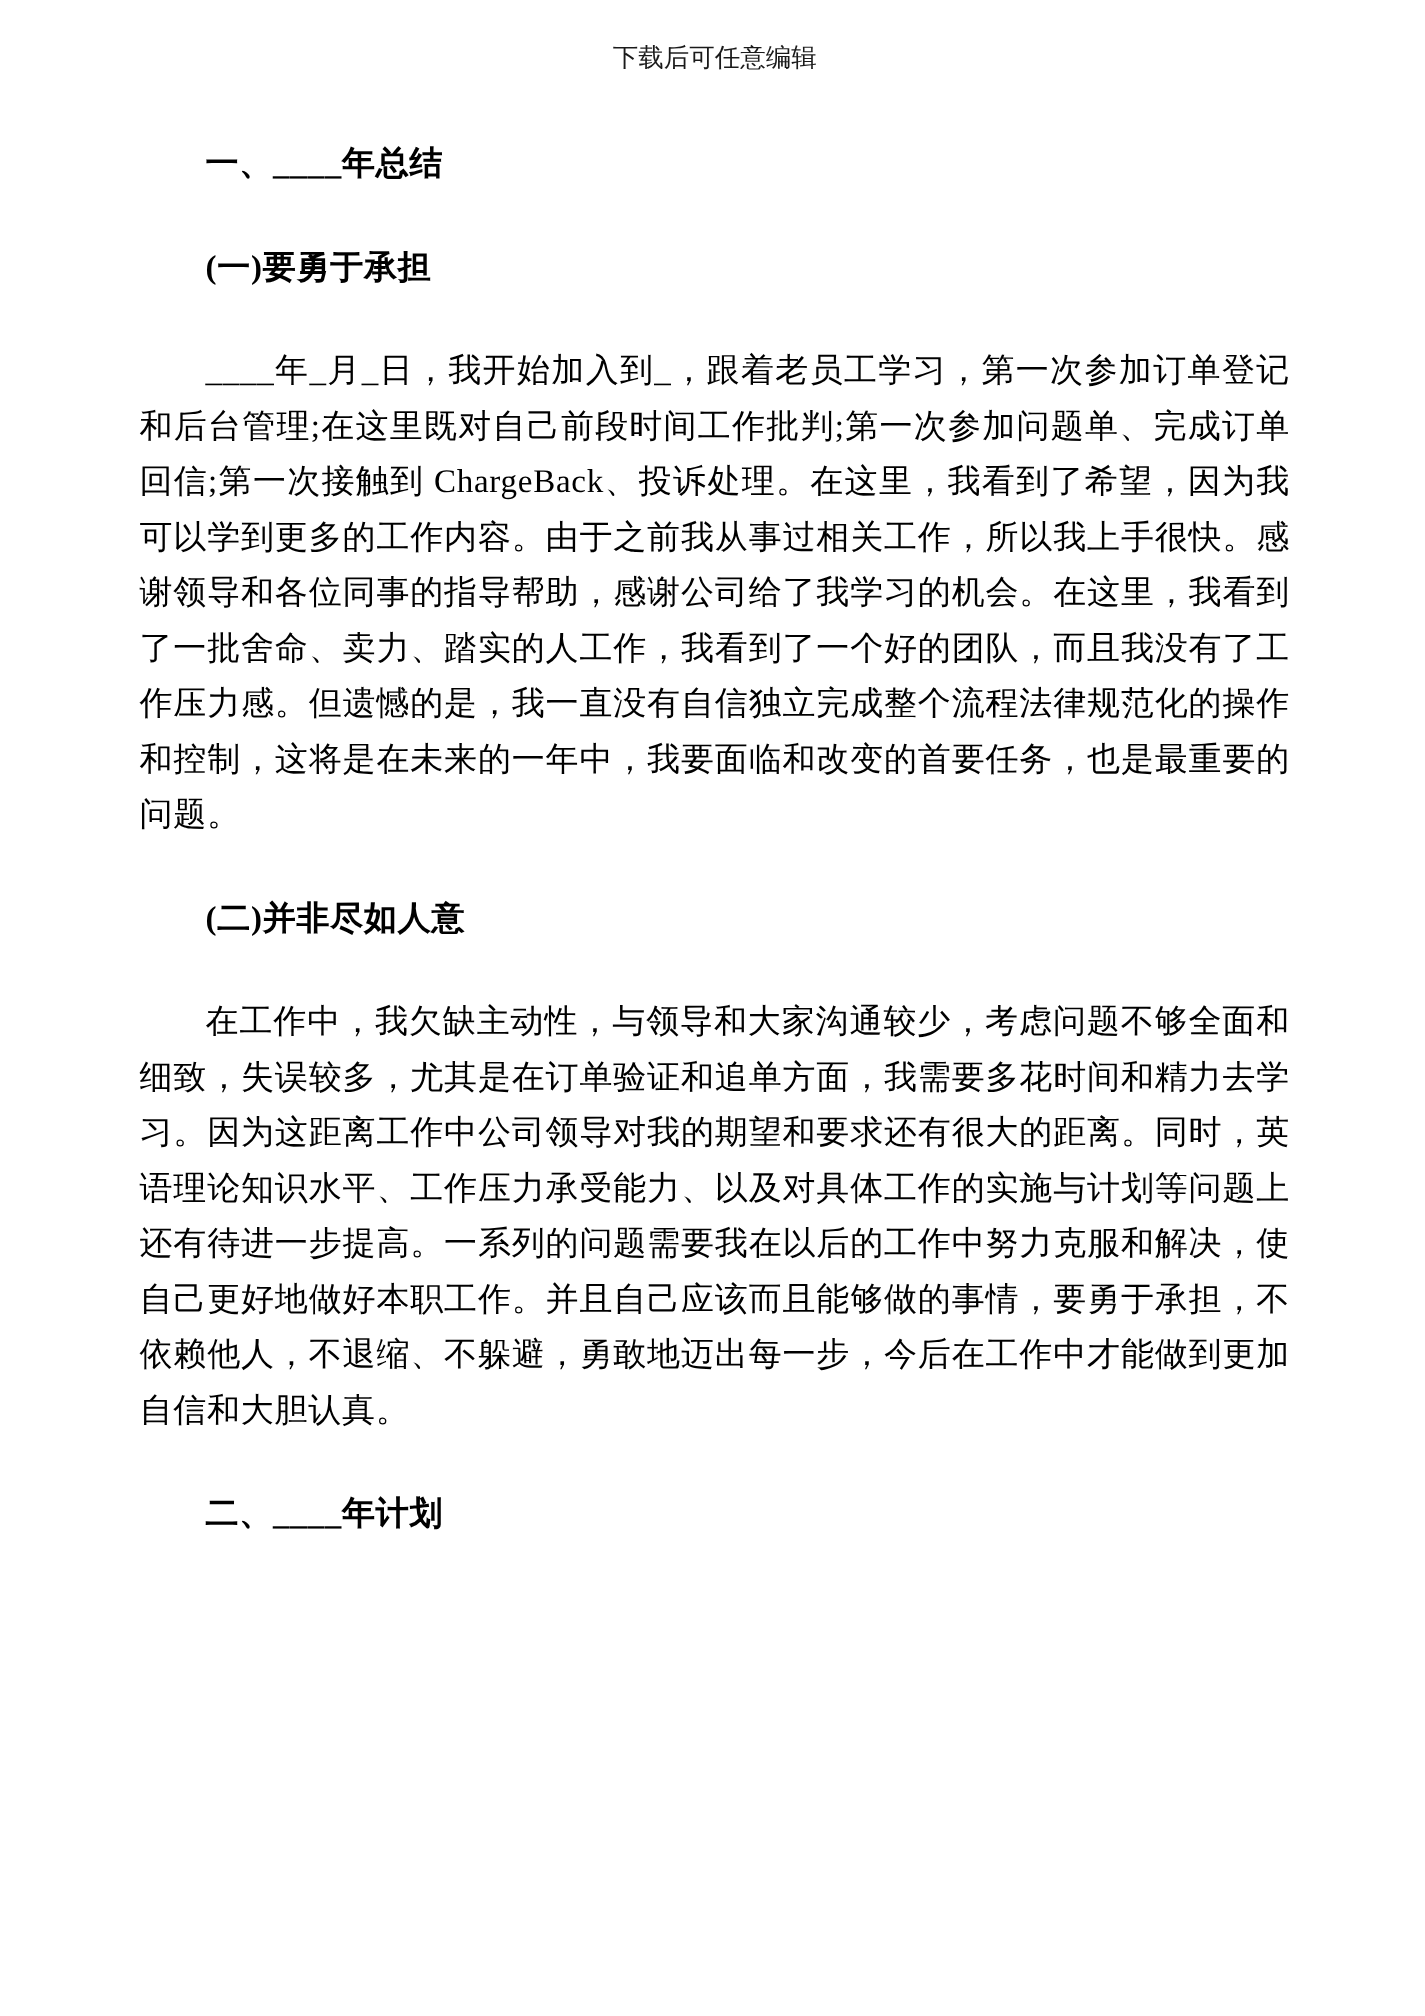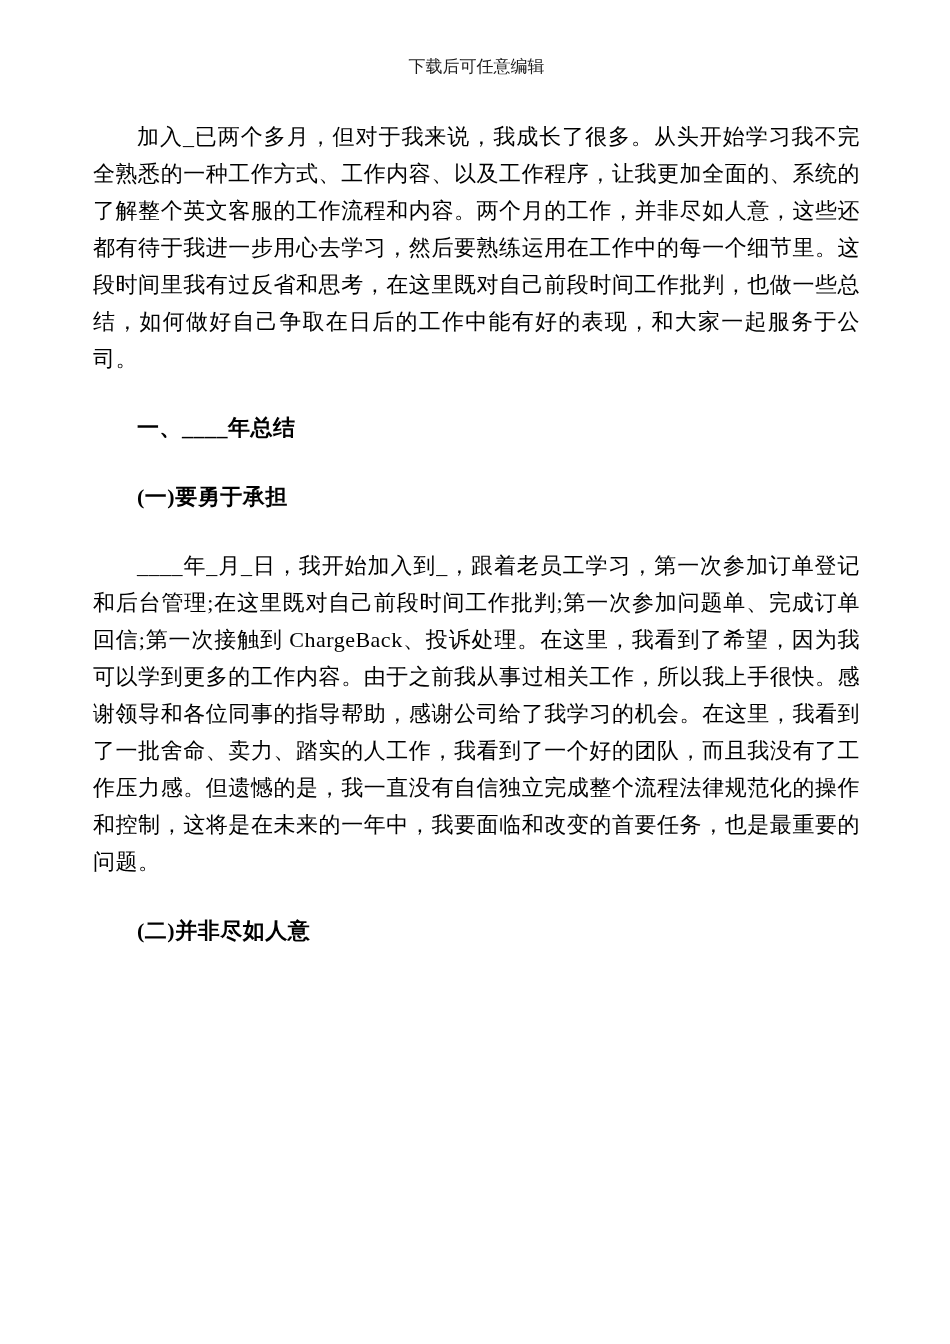--- a/index.html
+++ b/index.html
@@ -7,21 +7,21 @@
     padding: 0;
     background: #ffffff;
   }
   .page {
     position: relative;
     width: 950px;
     height: 1344px;
     margin: 0 auto;
     background: #ffffff;
     box-sizing: border-box;
-    padding: 56px 90px 0 93px;
+    padding: 28px 90px 0 93px;
     font-family: "Liberation Serif", "DejaVu Serif", serif;
     color: #000000;
     overflow: hidden;
   }
   .doc-header {
     text-align: center;
     font-size: 17px;
     line-height: 22px;
     margin: 0 0 40px 0;
     color: #1a1a1a;
@@ -44,24 +44,25 @@
     letter-spacing: 0.5px;
     margin: 32px 0;
   }
 </style>
 </head>
 <body>
 
 <div class="page">
   <div class="doc-header">下载后可任意编辑</div>
 
-  <p class="para">加入_已两个多月，但对于我来说，我成长了很多。从头开始学习我不完全熟悉的一种工作方式、工作内容、以及工作程序，让我更加全面的、系统的了解整个英文客服的工作流程和内容。两个月的工作，并非尽如人意，这些还都有待于我进一步用心去学习，然后要熟练运用在工作中的每一个细节里。这段时间里我有过反省和思考，在这里既对自己前段时间工作批判，也做一些总结，如何做好自己争取在日后的工作中能有好的表现，和大家一起服务于公司。</p>
 
   <h3 class="heading">一、____年总结</h3>
 
   <h3 class="heading">(一)要勇于承担</h3>
 
   <p class="para">____年_月_日，我开始加入到_，跟着老员工学习，第一次参加订单登记和后台管理;在这里既对自己前段时间工作批判;第一次参加问题单、完成订单回信;第一次接触到 ChargeBack、投诉处理。在这里，我看到了希望，因为我可以学到更多的工作内容。由于之前我从事过相关工作，所以我上手很快。感谢领导和各位同事的指导帮助，感谢公司给了我学习的机会。在这里，我看到了一批舍命、卖力、踏实的人工作，我看到了一个好的团队，而且我没有了工作压力感。但遗憾的是，我一直没有自信独立完成整个流程法律规范化的操作和控制，这将是在未来的一年中，我要面临和改变的首要任务，也是最重要的问题。</p>
 
   <h3 class="heading">(二)并非尽如人意</h3>
 
+  <p class="para">在工作中，我欠缺主动性，与领导和大家沟通较少，考虑问题不够全面和细致，失误较多，尤其是在订单验证和追单方面，我需要多花时间和精力去学习。因为这距离工作中公司领导对我的期望和要求还有很大的距离。同时，英语理论知识水平、工作压力承受能力、以及对具体工作的实施与计划等问题上还有待进一步提高。一系列的问题需要我在以后的工作中努力克服和解决，使自己更好地做好本职工作。并且自己应该而且能够做的事情，要勇于承担，不依赖他人，不退缩、不躲避，勇敢地迈出每一步，今后在工作中才能做到更加自信和大胆认真。</p>
 
+  <h3 class="heading">二、____年计划</h3>
 </div>
 
 </body></html>

